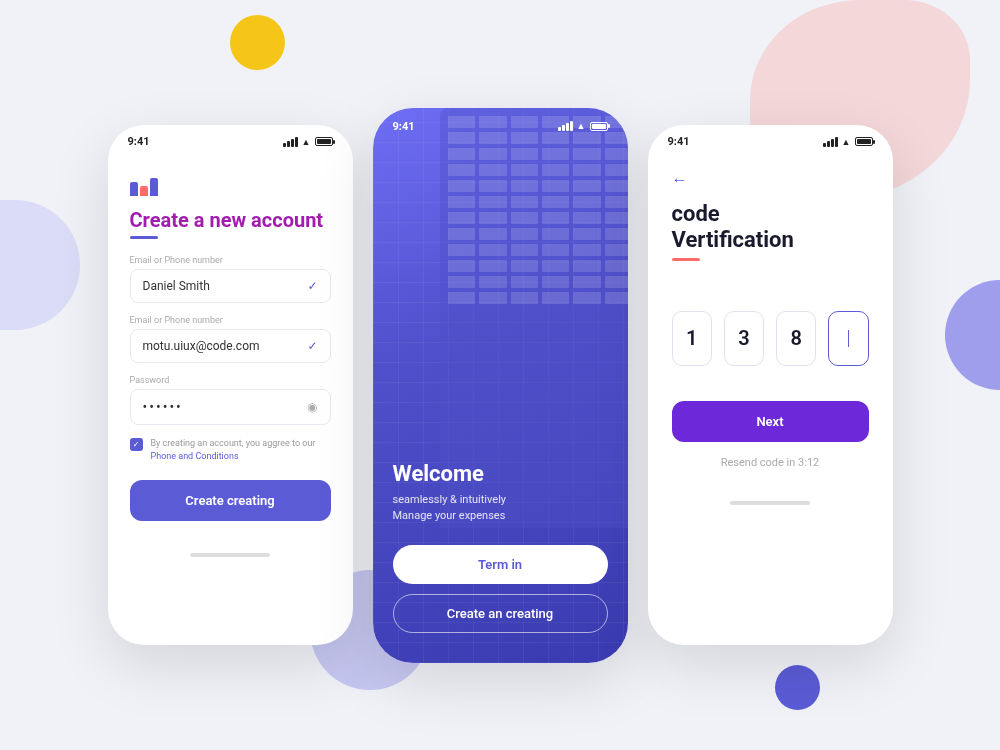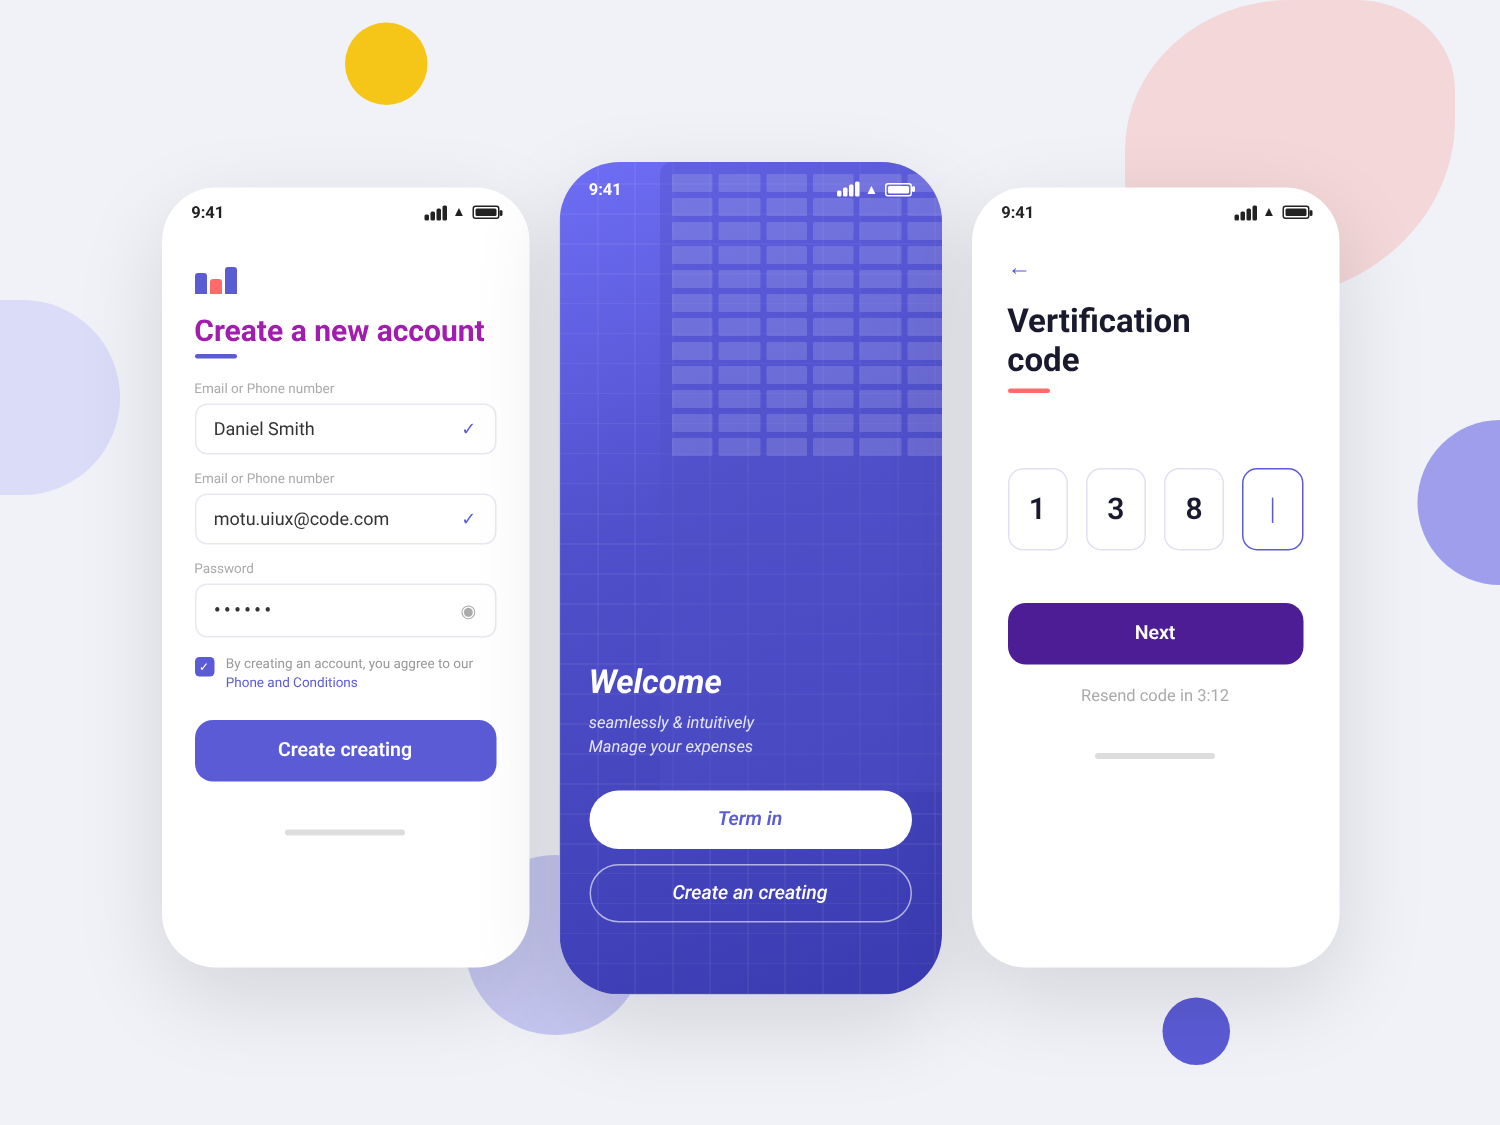--- a/index.html
+++ b/index.html
@@ -302,25 +302,24 @@
       padding: 8px;
     }
     .bw {
       height: 12px;
       background: rgba(255,255,255,0.15);
       border-radius: 1px;
     }
 
     .phone-middle-content {
       position: absolute;
-      bottom: 18px;
+      bottom: 0;
       left: 0;
       right: 0;
       padding: 20px 20px 30px;
-      font-style: italic;
     }
     .welcome-text {
       font-size: 22px;
       font-weight: 700;
       color: #fff;
       margin-bottom: 6px;
     }
     .welcome-sub {
       font-size: 11px;
       color: rgba(255,255,255,0.85);
@@ -399,21 +398,21 @@
     .code-box-active {
       border-color: #5b5bd6;
     }
     .code-box-cursor {
       color: #5b5bd6;
       font-weight: 300;
     }
 
     .next-btn {
       width: 100%;
-      background: #4c1d95;
+      background: #6d28d9;
       color: #fff;
       border: none;
       border-radius: 12px;
       padding: 13px;
       font-size: 13px;
       font-weight: 600;
       text-align: center;
       cursor: pointer;
       margin-bottom: 14px;
     }
@@ -654,22 +653,22 @@
           <div class="sb-battery-inner"></div>
         </div>
       </div>
     </div>
 
     <div class="phone-right-content">
 
       <div class="back-arrow">←</div>
 
       <div class="verification-title">
+        <div>code</div>
         <div>Vertification</div>
-        <div>code</div>
       </div>
       <div class="verification-underline"></div>
 
       <div class="code-boxes">
         <div class="code-box">
           <span>1</span>
         </div>
         <div class="code-box">
           <span>3</span>
         </div>

